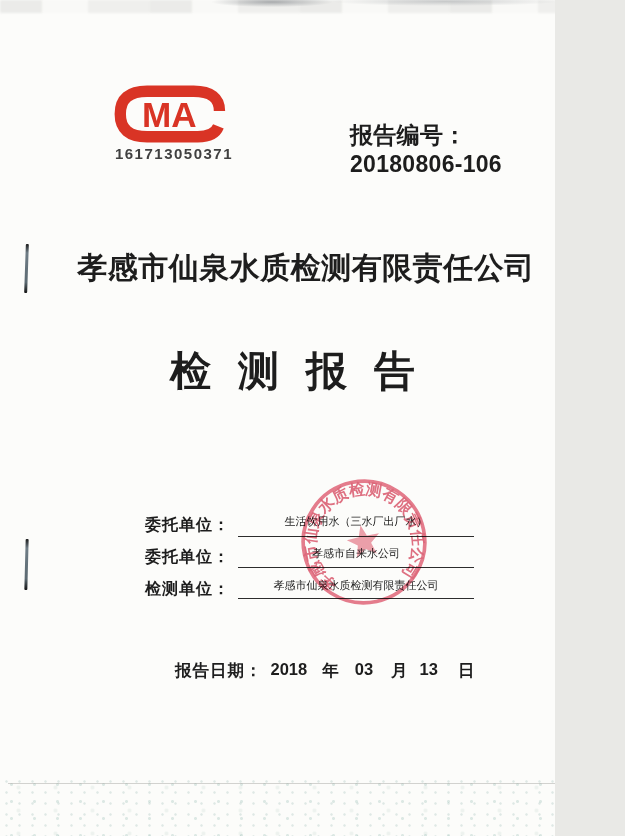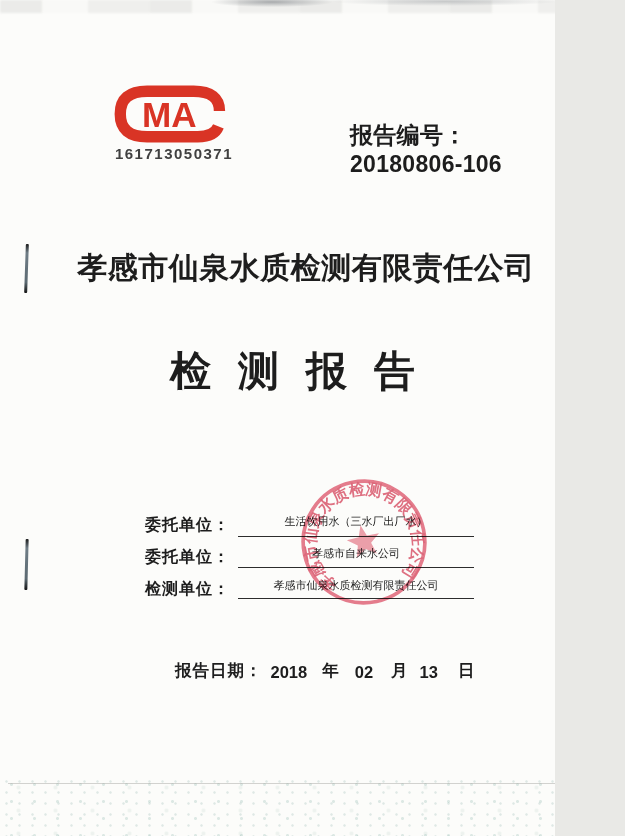--- a/index.html
+++ b/index.html
@@ -45,21 +45,21 @@
     letter-spacing:27px;box-sizing:border-box;}
   
   .field-label{position:absolute;left:145px;font-size:16px;font-weight:700;letter-spacing:1px;}
   .field-value{position:absolute;left:238px;width:236px;text-align:center;
     font-size:11px;font-weight:400;white-space:nowrap;}
   .field-line{position:absolute;left:238px;width:236px;height:0;border-bottom:1.6px solid #2c2c2c;}
   .fl-1{top:515px}.fv-1{top:514px}.ln-1{top:536px}
   .fl-2{top:547px}.fv-2{top:546px}.ln-2{top:567px}
   .fl-3{top:579px}.fv-3{top:578px}.ln-3{top:598px}
   
-  .date-row{position:absolute;left:175px;top:660px;display:flex;align-items:flex-end;
+  .date-row{position:absolute;left:175px;top:660px;display:flex;align-items:flex-start;
     font-size:16.5px;font-weight:700;white-space:nowrap;}
   .date-row .dl{letter-spacing:1px;}
   .d-year{margin-left:8px}.d-yu{margin-left:15px}.d-month{margin-left:16px}
   .d-mu{margin-left:18px}.d-day{margin-left:12px}.d-du{margin-left:20px}
   
   .seal{position:absolute;mix-blend-mode:multiply;}
   .seal-center{left:288px;top:466px;width:152px;height:152px;transform:rotate(-12deg);opacity:.82;}
   .seal-edge{left:570px;top:375px;width:146px;height:146px;transform:rotate(38deg);opacity:.85;}
   .seal text{font-family:"DejaVu Sans",sans-serif;font-weight:700;}
 </style>
@@ -100,21 +100,21 @@
   <div class="field-line ln-2"></div>
 
   <div class="field-label fl-3">检测单位：</div>
   <div class="field-value fv-3">孝感市仙泉水质检测有限责任公司</div>
   <div class="field-line ln-3"></div>
 
   <div class="date-row">
     <span class="dl">报告日期：</span>
     <span class="d-year">2018</span>
     <span class="d-yu">年</span>
-    <span class="d-month">02</span>
+    <span class="d-month">03</span>
     <span class="d-mu">月</span>
     <span class="d-day">13</span>
     <span class="d-du">日</span>
   </div>
 
   <svg class="seal seal-center" viewBox="0 0 150 150">
     <circle cx="75" cy="75" r="60" fill="none" stroke="#de4f66" stroke-width="3.6" stroke-opacity=".9"></circle>
     <path id="sealArcC" d="M 41 110 A 48 48 0 1 1 109 110" fill="none"></path>
     <path d="M75,58 79.1,69.3 91.2,69.7 81.7,77.2 85,88.8 75,82 65,88.8 68.3,77.2 58.8,69.7 70.9,69.3 Z" fill="#de4f66" fill-opacity=".65"></path>
     <text font-size="15.5" fill="#d84860" fill-opacity=".95">

